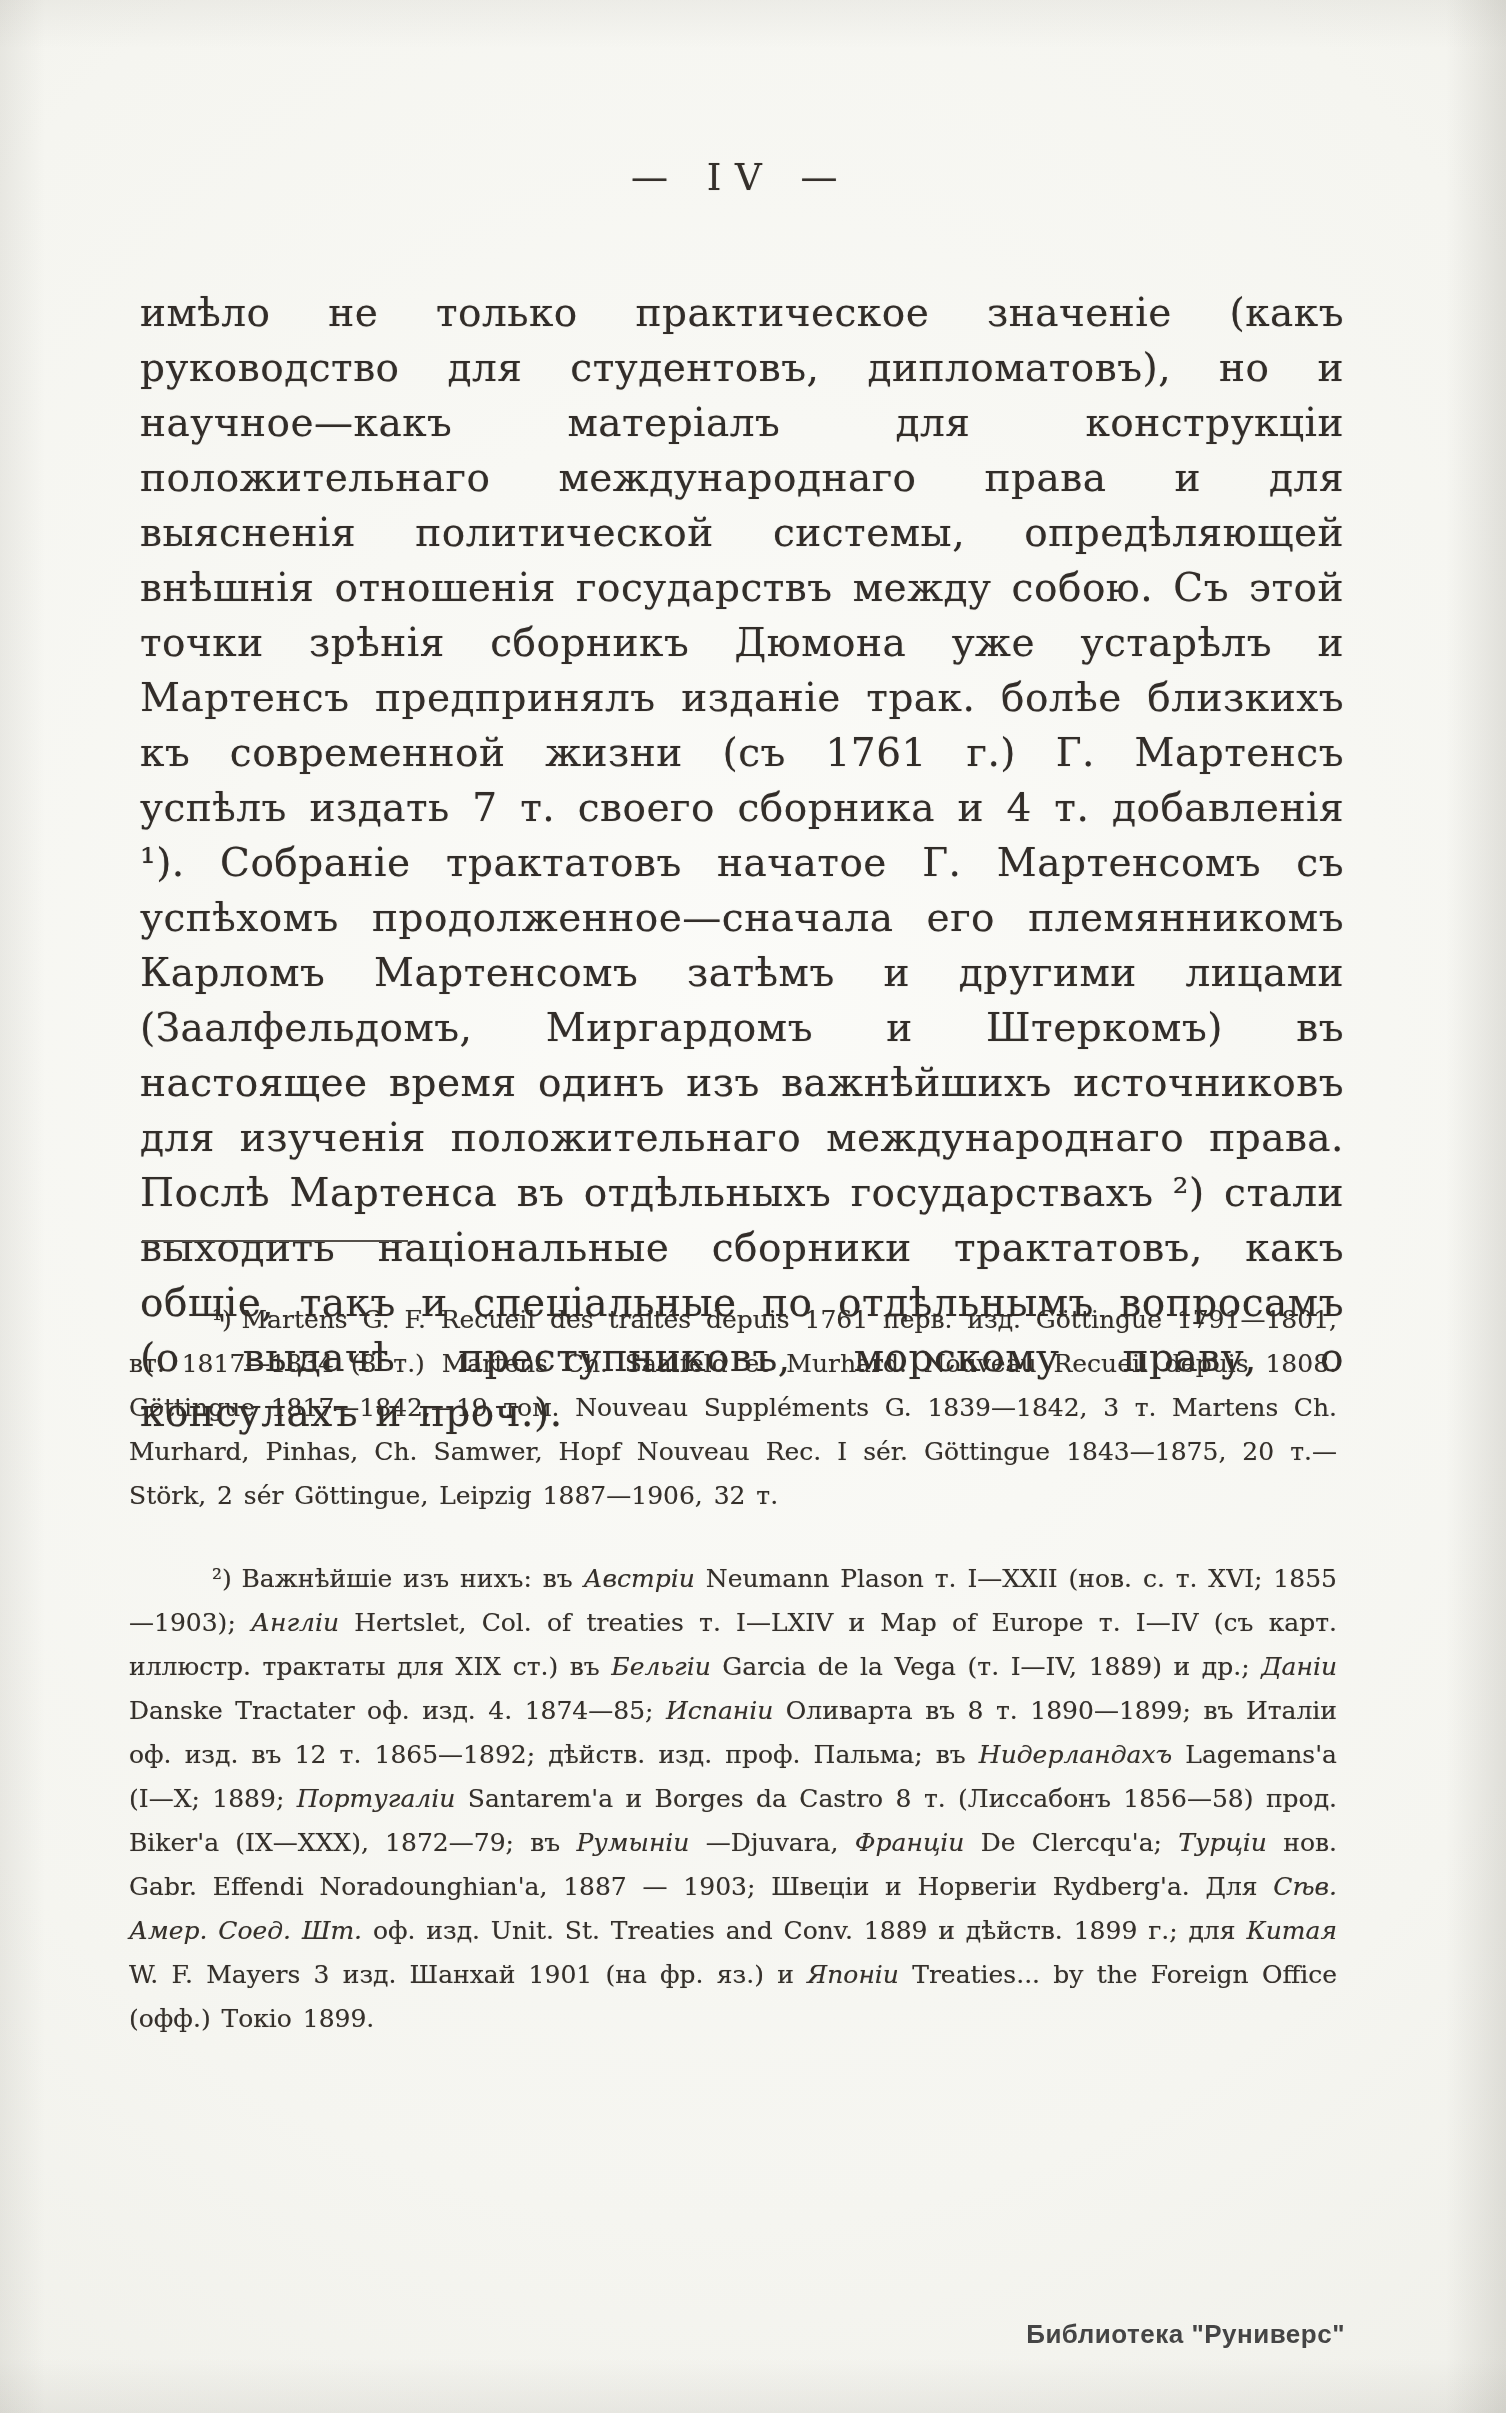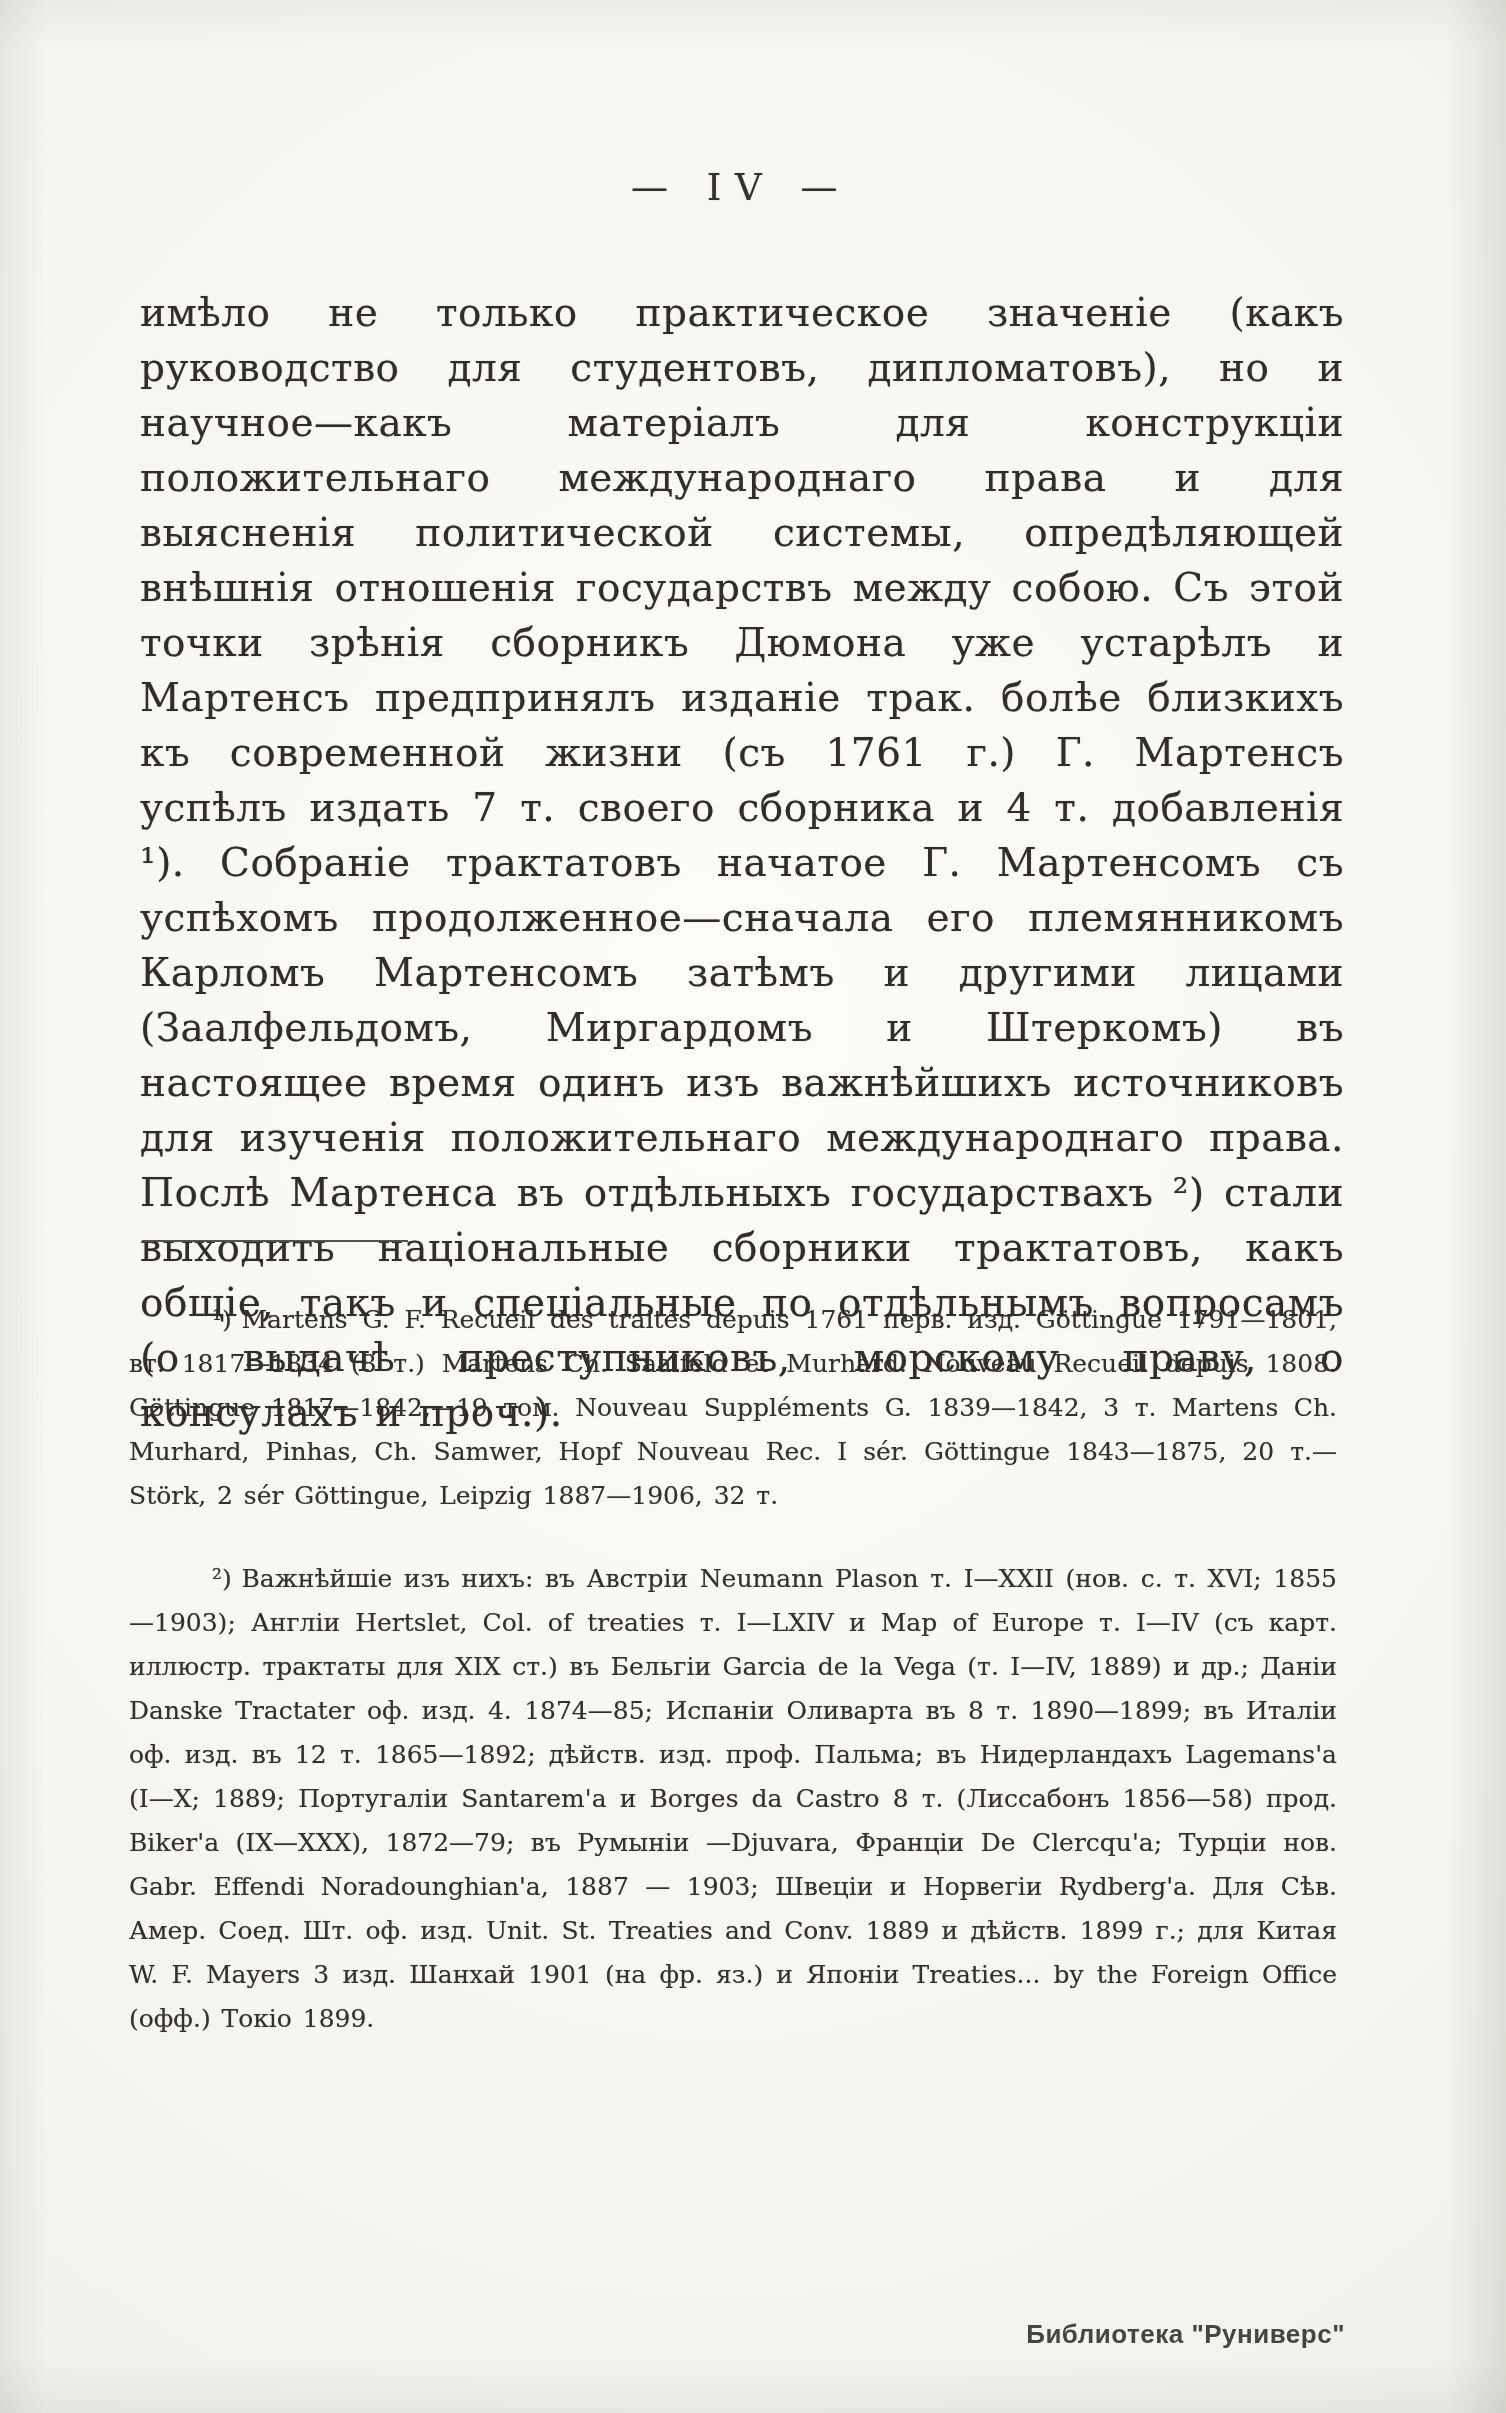--- a/index.html
+++ b/index.html
@@ -13,21 +13,21 @@
   }
   .paper {
     position: absolute; inset: 0;
     background:
       linear-gradient(90deg, rgba(110,105,95,0.10) 0%, rgba(110,105,95,0) 3%, rgba(110,105,95,0) 96%, rgba(110,105,95,0.16) 100%),
       linear-gradient(180deg, rgba(110,105,95,0.07) 0%, rgba(110,105,95,0) 2%, rgba(110,105,95,0) 97%, rgba(110,105,95,0.12) 100%),
       radial-gradient(ellipse 120% 90% at 48% 42%, #fbfbf8 0%, #f5f5f0 55%, #ebebe4 100%);
   }
   .page-header {
     position: absolute;
-    top: 166px; left: 140px; width: 1202px;
+    top: 156px; left: 140px; width: 1202px;
     text-align: center;
     font-size: 37px;
     letter-spacing: 13.5px;
     color: #35302b;
     text-shadow: 0 0 1px rgba(53,48,43,0.40);
   }
   .body-text {
     position: absolute;
     top: 249px; left: 140px; width: 1204px;
     font-size: 39px;
@@ -51,21 +51,21 @@
     font-size: 25px;
     line-height: 44px;
     text-align: justify;
     word-spacing: 2.9px;
     color: #35302b;
     text-shadow: 0 0 0.7px rgba(53,48,43,0.45);
   }
   .footnote { margin: 0 0 39px 0; text-indent: 83px; }
   .footnote:last-child { margin-bottom: 0; }
   .fn-marker { margin-right: 9.7px; }
-  .italic { }
+  .italic { font-style: italic; }
   .watermark {
     position: absolute;
     right: 161px; bottom: 81px;
     font-family: "Liberation Sans", "DejaVu Sans", sans-serif;
     font-size: 26px;
     font-weight: bold;
     color: #454545;
     letter-spacing: 0.5px;
   }
 </style>

